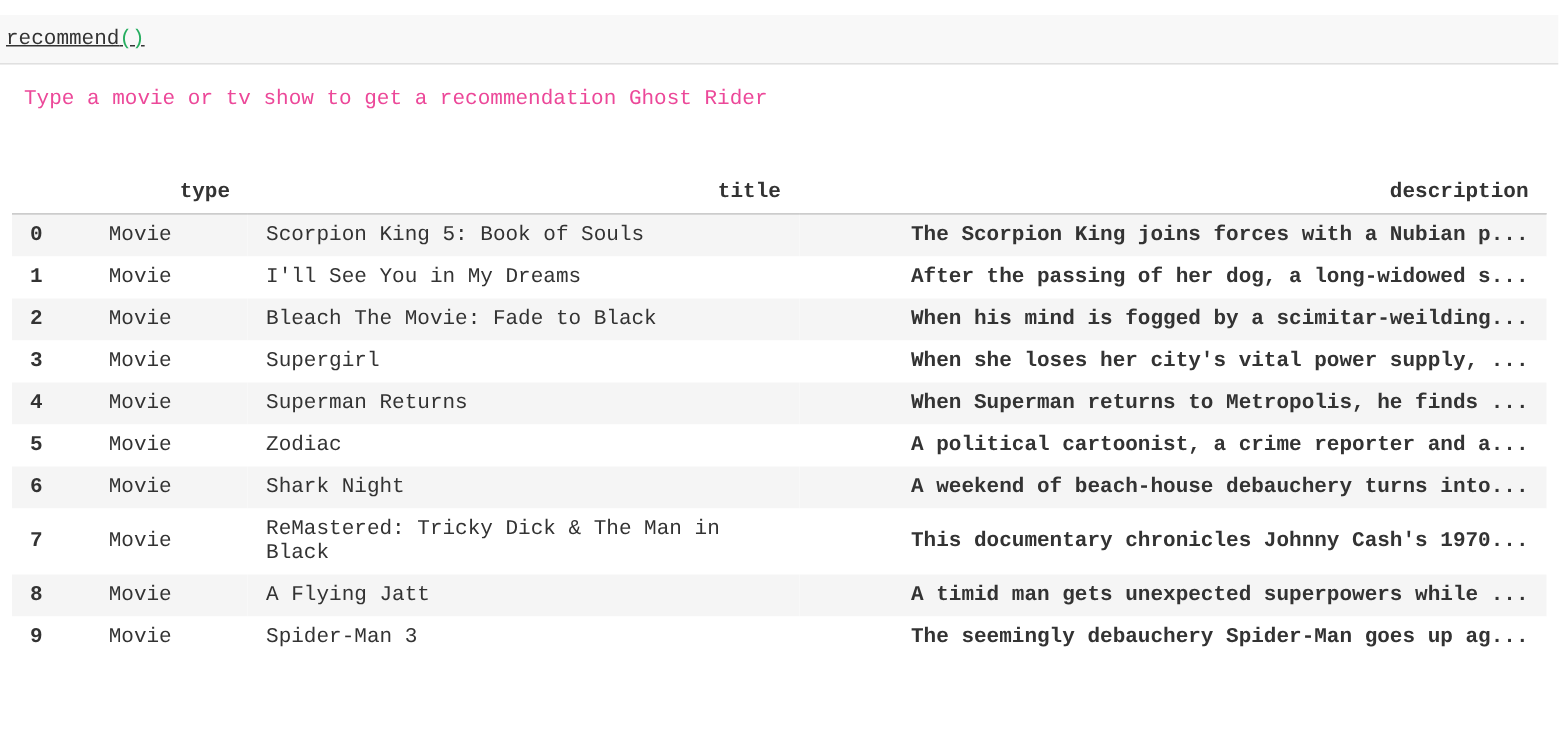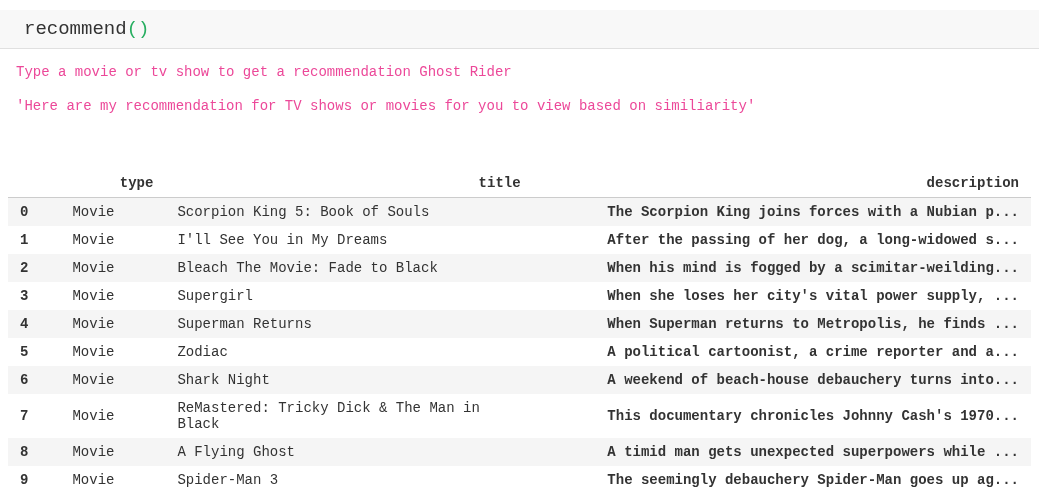--- a/index.html
+++ b/index.html
@@ -14,23 +14,24 @@
       font-size: 14px;
       color: #333333;
       width: 1039px;
       min-height: 503px;
       padding: 10px 0;
     }
 
     .code-header {
       background: #f8f8f8;
       border-bottom: 1px solid #e0e0e0;
-      padding: 8px 24px;
-      font-family: 'Courier New', Courier, monospace;
-      font-size: 19px;
+      padding: 8px 4px;
+      font-family: 'Courier New', Courier, monospace;
+      font-size: 14px;
+      text-decoration: underline;
     }
 
     .code-function {
       color: #333333;
     }
 
     .code-paren {
       color: #27ae60;
     }
 
@@ -135,21 +136,20 @@
   </style>
 </head>
 <body>
 
 <div class="code-header">
   <span class="code-function">recommend</span><span class="code-paren">(</span><span class="code-paren">)</span>
 </div>
 
 <div class="output-section">
   <div class="output-line">Type a movie or tv show to get a recommendation Ghost Rider</div>
-  <div class="output-line recommendation-text">'Here are my recommendation for TV shows or movies for you to view based on similiarity'</div>
 </div>
 
 <div class="data-table-container">
   <table>
     <thead>
       <tr>
         <th></th>
         <th class="col-type">type</th>
         <th class="col-title">title</th>
         <th class="col-desc">description</th>
@@ -200,21 +200,21 @@
         </tr>
         <tr>
           <td class="col-index">7</td>
           <td class="col-type">Movie</td>
           <td class="col-title">ReMastered: Tricky Dick &amp; The Man in Black</td>
           <td class="col-desc">This documentary chronicles Johnny Cash's 1970...</td>
         </tr>
         <tr>
           <td class="col-index">8</td>
           <td class="col-type">Movie</td>
-          <td class="col-title">A Flying Ghost</td>
+          <td class="col-title">A Flying Jatt</td>
           <td class="col-desc">A timid man gets unexpected superpowers while ...</td>
         </tr>
         <tr>
           <td class="col-index">9</td>
           <td class="col-type">Movie</td>
           <td class="col-title">Spider-Man 3</td>
           <td class="col-desc">The seemingly debauchery Spider-Man goes up ag...</td>
         </tr>
       </tbody>
   </table>

